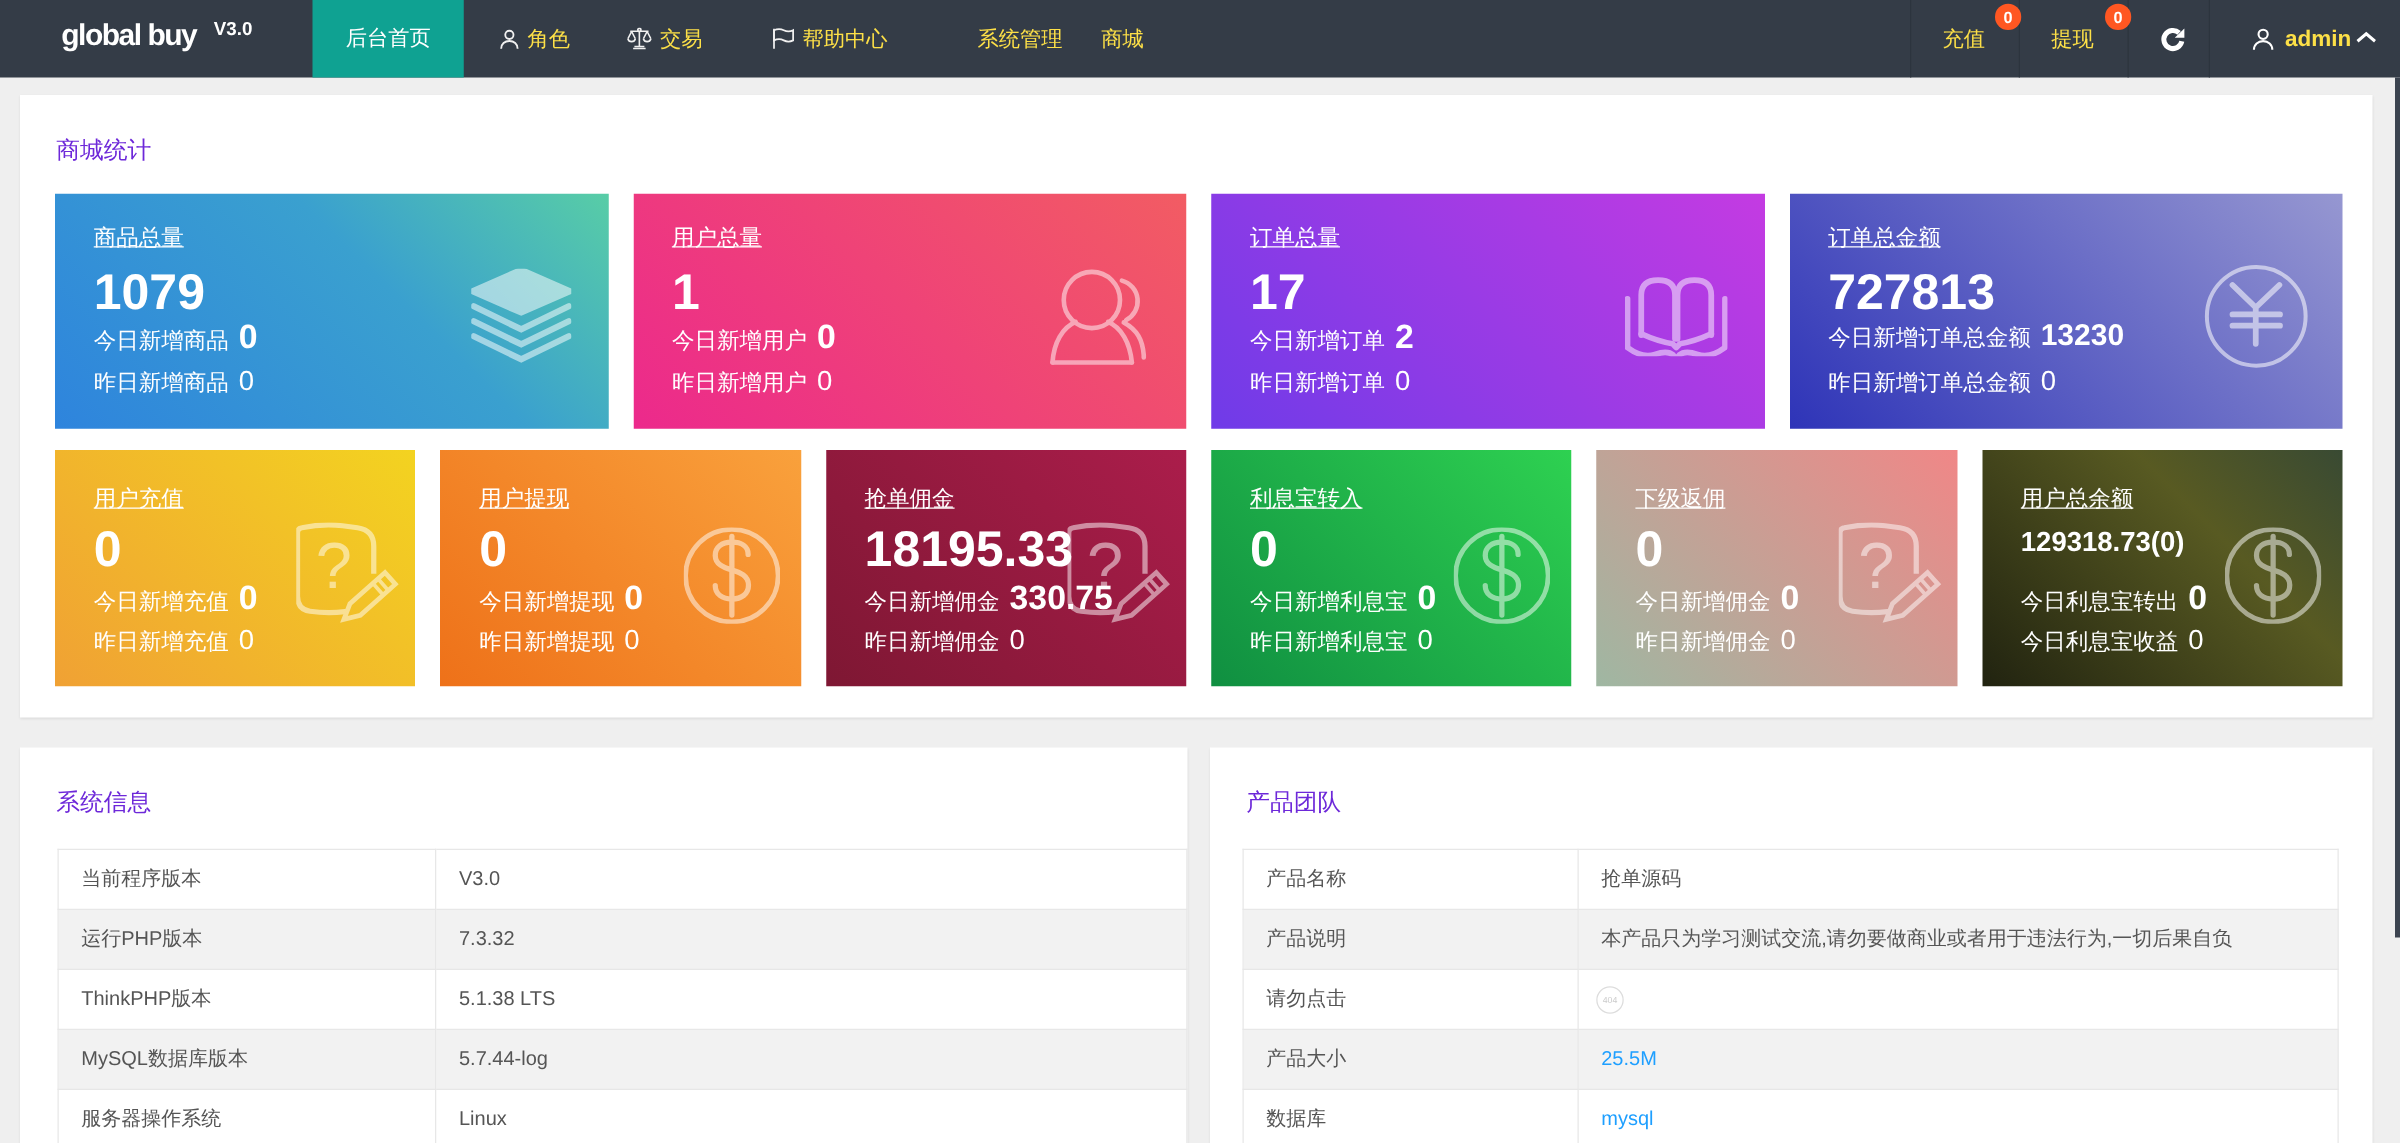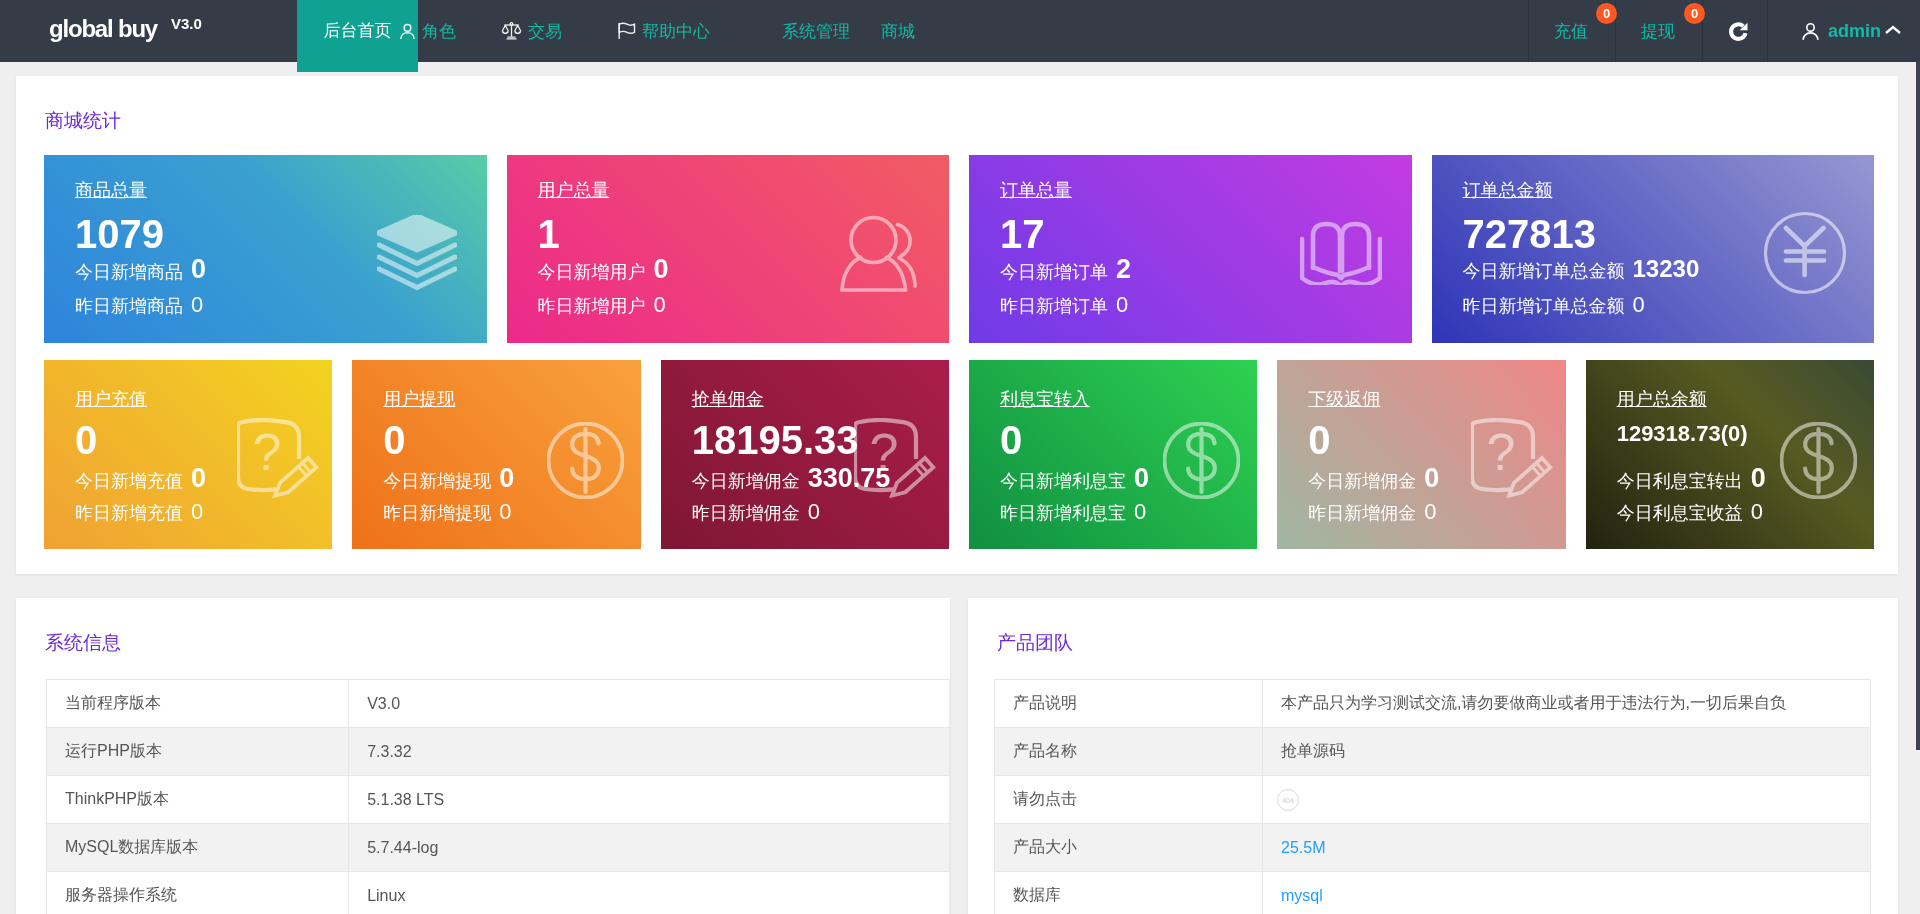--- a/index.html
+++ b/index.html
@@ -3,24 +3,24 @@
 <meta charset="utf-8">
 <style>
 * { margin:0; padding:0; box-sizing:border-box; }
 html,body { width:1920px; height:914px; overflow:hidden; background:#efefef;
   font-family:"Liberation Sans", sans-serif; }
 
 .nav { position:absolute; left:0; top:0; width:1920px; height:62px; background:#343c47; }
 .logo { position:absolute; left:49px; top:0; height:62px; line-height:58px; color:#fff;
   font-size:24px; font-weight:700; letter-spacing:-1.2px; }
 .logo sup { font-size:15px; font-weight:700; position:absolute; left:122px; top:16px; letter-spacing:0; line-height:15px; }
-.tab-active { position:absolute; left:250px; top:0; width:121px; height:72px; background:#0fa292;
-  color:#fff; font-size:17px; text-align:center; line-height:62px;margin-left:47px; }
+.tab-active { position:absolute; left:250px; top:0; width:121px; height:62px; background:#0fa292;
+  color:#fff; font-size:17px; text-align:center; line-height:62px; }
 .nitem { position:absolute; top:0; height:62px; display:flex; align-items:center; gap:6px;
-  color:#14b8a6; font-size:17px; }
+  color:#fde047; font-size:17px; }
 .nitem svg { display:block; }
 .sep { position:absolute; top:0; width:1px; height:62px; background:#2c343e; }
 .badge { position:absolute; width:21px; height:21px; border-radius:50%; background:#ff5722;
   color:#fff; font-size:13px; font-weight:700; text-align:center; line-height:21px; }
 
 .panel { position:absolute; background:#fff; box-shadow:0 1px 2px rgba(0,0,0,0.08); }
 #p1 { left:16px; top:76px; width:1882px; height:498px; }
 #p2 { left:16px; top:598px; width:934px; height:420px; }
 #p3 { left:968px; top:598px; width:930px; height:420px; }
 .ptitle { position:absolute; left:29px; top:33px; font-size:19px; color:#6d28d9; font-weight:400; line-height:23px; }
@@ -313,26 +313,26 @@
         </tr>
   </tbody>
     </table>
 </div>
 
 <div class="panel" id="p3">
   <div class="ptitle">产品团队</div>
   <table class="tbl">
     <tbody>
         <tr>
+          <td class="lc">产品名称</td>
+          <td style="width:608px">抢单源码</td>
+        </tr>
+    <tr>
           <td class="lc">产品说明</td>
           <td>本产品只为学习测试交流,请勿要做商业或者用于违法行为,一切后果自负</td>
-        </tr>
-    <tr>
-          <td class="lc">产品名称</td>
-          <td style="width:608px">抢单源码</td>
         </tr>
     <tr>
           <td class="lc">请勿点击</td>
           <td>
       <span style="display:inline-block;width:22px;height:22px;border:1px solid #ddd;border-radius:50%;color:#ccc;font-size:7px;text-align:center;line-height:22px;vertical-align:middle;margin-left:-4px">404</span>
     </td>
         </tr>
     <tr>
           <td class="lc">产品大小</td>
           <td><a>25.5M</a></td>

